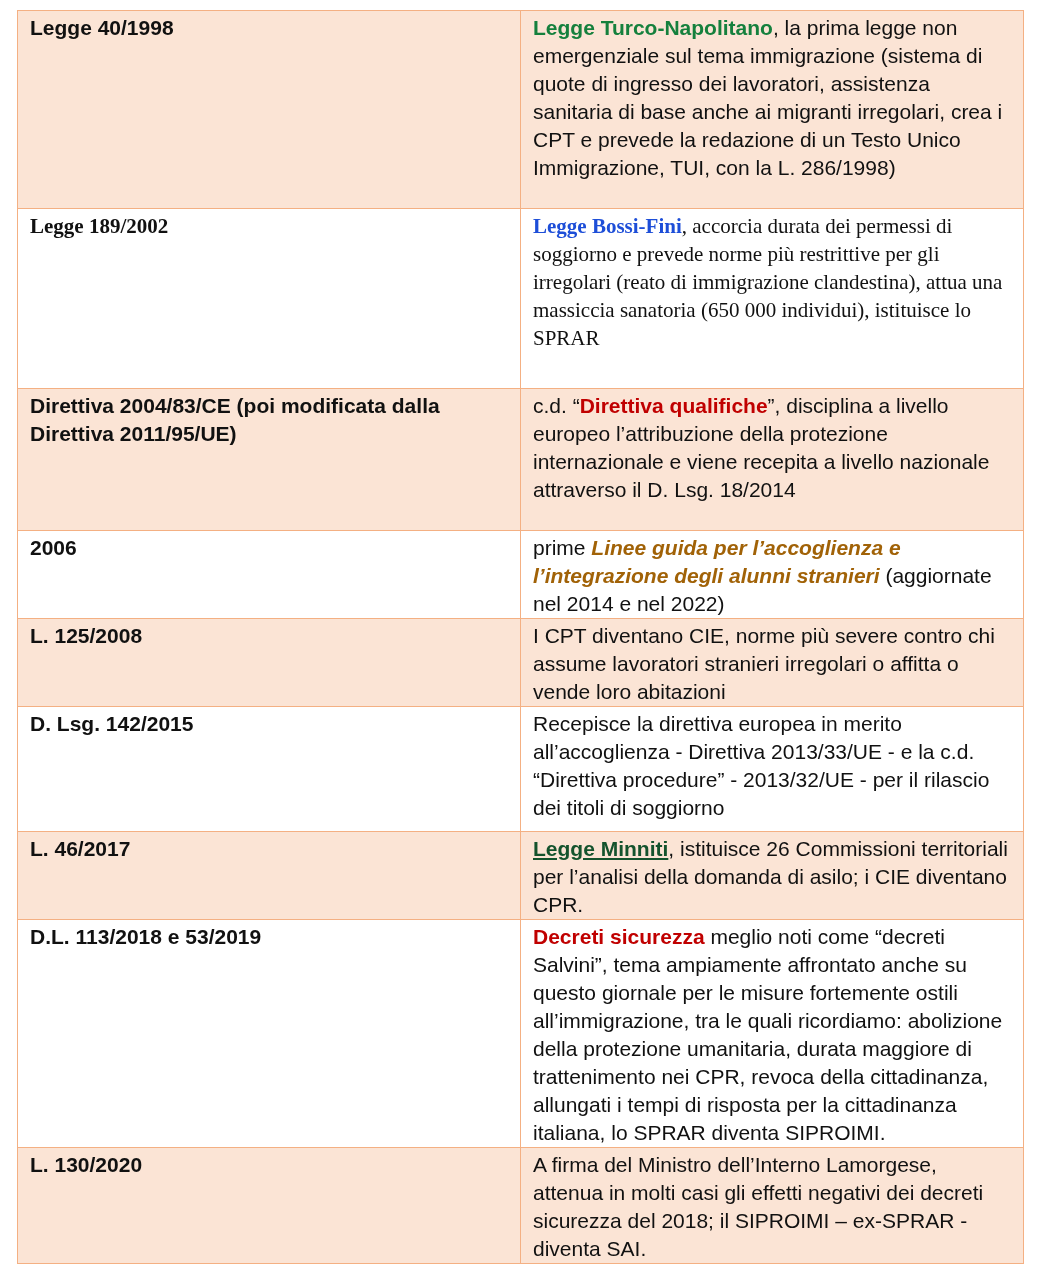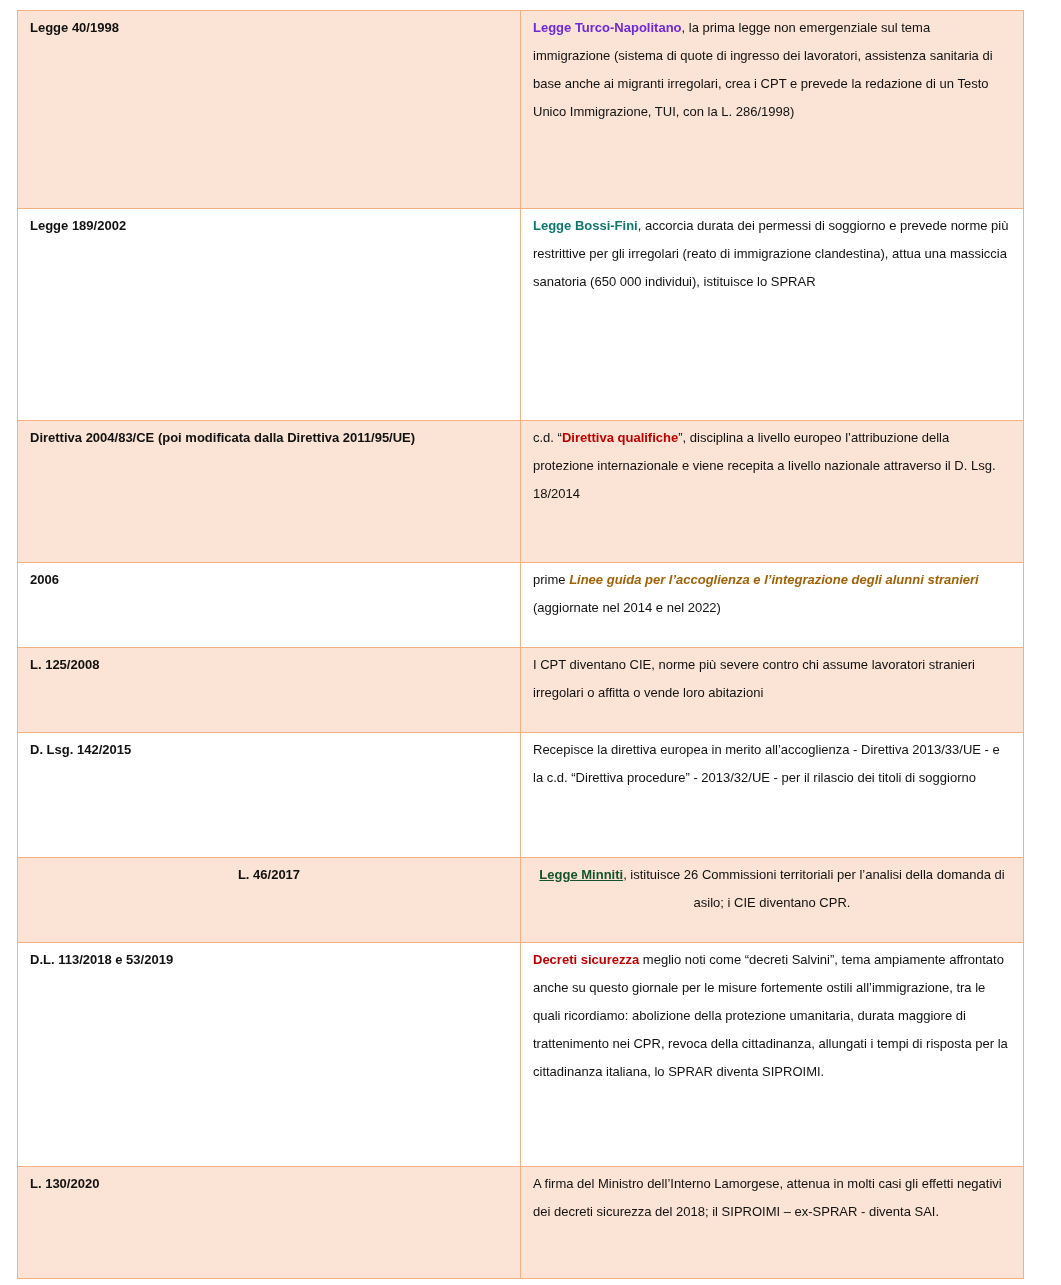--- a/index.html
+++ b/index.html
@@ -1,55 +1,55 @@
 <!DOCTYPE html>
 <html><head>
 <meta charset="utf-8">
 <style>
   html,body{margin:0;padding:0;background:#ffffff;}
   body{width:1061px;height:1285px;position:relative;overflow:hidden;font-family:"Liberation Sans",sans-serif;}
   table.laws{position:absolute;left:17px;top:10px;width:1004px;border-collapse:collapse;table-layout:fixed;}
-  table.laws td{border:1px solid #f4b083;vertical-align:top;padding:3px 12px 0 12px;font-size:13px;line-height:28px;color:#111;}
+  table.laws td{border:1px solid #f4b083;vertical-align:top;padding:3px 12px 0 12px;font-size:21px;line-height:28px;color:#111;}
   table.laws td.c1{width:478px;font-weight:bold;}
   table.laws td.c2{width:478px;}
   tr.shaded td{background:#fbe4d5;}
   tr.plain td{background:#ffffff;}
   .hl{color:#c00000;font-weight:bold;}
   .hl.it{font-style:italic;}
 </style>
 </head>
 <body>
 
 <table class="laws">
   <tbody id="laws-body">
       <tr class="shaded" style="height: 198px;">
         <td class="c1">Legge 40/1998</td>
-        <td class="c2"><span class="hl" style="color: #6d28d9;">Legge Turco-Napolitano</span><span>, la prima legge non emergenziale sul tema immigrazione (sistema di quote di ingresso dei lavoratori, assistenza sanitaria di base anche ai migranti irregolari, crea i CPT e prevede la redazione di un Testo Unico Immigrazione, TUI, con la L. 286/1998)</span></td>
+        <td class="c2"><span class="hl" style="color: #15803d;">Legge Turco-Napolitano</span><span>, la prima legge non emergenziale sul tema immigrazione (sistema di quote di ingresso dei lavoratori, assistenza sanitaria di base anche ai migranti irregolari, crea i CPT e prevede la redazione di un Testo Unico Immigrazione, TUI, con la L. 286/1998)</span></td>
       </tr>
-      <tr class="plain" style="height: 212px;">
+      <tr class="plain" style="height: 180px; font-family: Liberation Serif, serif;">
         <td class="c1">Legge 189/2002</td>
-        <td class="c2"><span class="hl" style="color: #0f766e;">Legge Bossi-Fini</span><span>, accorcia durata dei permessi di soggiorno e prevede norme più restrittive per gli irregolari (reato di immigrazione clandestina), attua una massiccia sanatoria (650 000 individui), istituisce lo SPRAR</span></td>
+        <td class="c2"><span class="hl" style="color: #1d4ed8;">Legge Bossi-Fini</span><span>, accorcia durata dei permessi di soggiorno e prevede norme più restrittive per gli irregolari (reato di immigrazione clandestina), attua una massiccia sanatoria (650 000 individui), istituisce lo SPRAR</span></td>
       </tr>
       <tr class="shaded" style="height: 142px; padding-left: 31px;">
         <td class="c1">Direttiva 2004/83/CE (poi modificata dalla Direttiva 2011/95/UE)</td>
         <td class="c2"><span>c.d. “</span><span class="hl" style="color: rgb(192, 0, 0);">Direttiva qualifiche</span><span>”, disciplina a livello europeo l’attribuzione della protezione internazionale e viene recepita a livello nazionale attraverso il D. Lsg. 18/2014</span></td>
       </tr>
       <tr class="plain" style="height: 85px;">
         <td class="c1">2006</td>
         <td class="c2"><span>prime </span><span class="hl it" style="color: #a16207;">Linee guida per l’accoglienza e l’integrazione degli alunni stranieri</span><span> (aggiornate nel 2014 e nel 2022)</span></td>
       </tr>
       <tr class="shaded" style="height: 85px;">
         <td class="c1">L. 125/2008</td>
         <td class="c2"><span>I CPT diventano CIE, norme più severe contro chi assume lavoratori stranieri irregolari o affitta o vende loro abitazioni</span></td>
       </tr>
       <tr class="plain" style="height: 125px;">
         <td class="c1">D. Lsg. 142/2015</td>
         <td class="c2"><span>Recepisce la direttiva europea in merito all’accoglienza - Direttiva 2013/33/UE - e la c.d. “Direttiva procedure” - 2013/32/UE - per il rilascio dei titoli di soggiorno</span></td>
       </tr>
-      <tr class="shaded" style="height: 85px; text-align: center;">
+      <tr class="shaded" style="height: 85px;">
         <td class="c1">L. 46/2017</td>
         <td class="c2"><span class="hl" style="color: #14532d; text-decoration: underline;">Legge Minniti</span><span>, istituisce 26 Commissioni territoriali per l’analisi della domanda di asilo; i CIE diventano CPR.</span></td>
       </tr>
       <tr class="plain" style="height: 224px;">
         <td class="c1">D.L. 113/2018 e 53/2019</td>
         <td class="c2"><span class="hl" style="color: rgb(192, 0, 0);">Decreti sicurezza</span><span> meglio noti come “decreti Salvini”, tema ampiamente affrontato anche su questo giornale per le misure fortemente ostili all’immigrazione, tra le quali ricordiamo: abolizione della protezione umanitaria, durata maggiore di trattenimento nei CPR, revoca della cittadinanza, allungati i tempi di risposta per la cittadinanza italiana, lo SPRAR diventa SIPROIMI.</span></td>
       </tr>
       <tr class="shaded" style="height: 112px;">
         <td class="c1">L. 130/2020</td>
         <td class="c2"><span>A firma del Ministro dell’Interno Lamorgese, attenua in molti casi gli effetti negativi dei decreti sicurezza del 2018; il SIPROIMI – ex-SPRAR - diventa SAI.</span></td>

